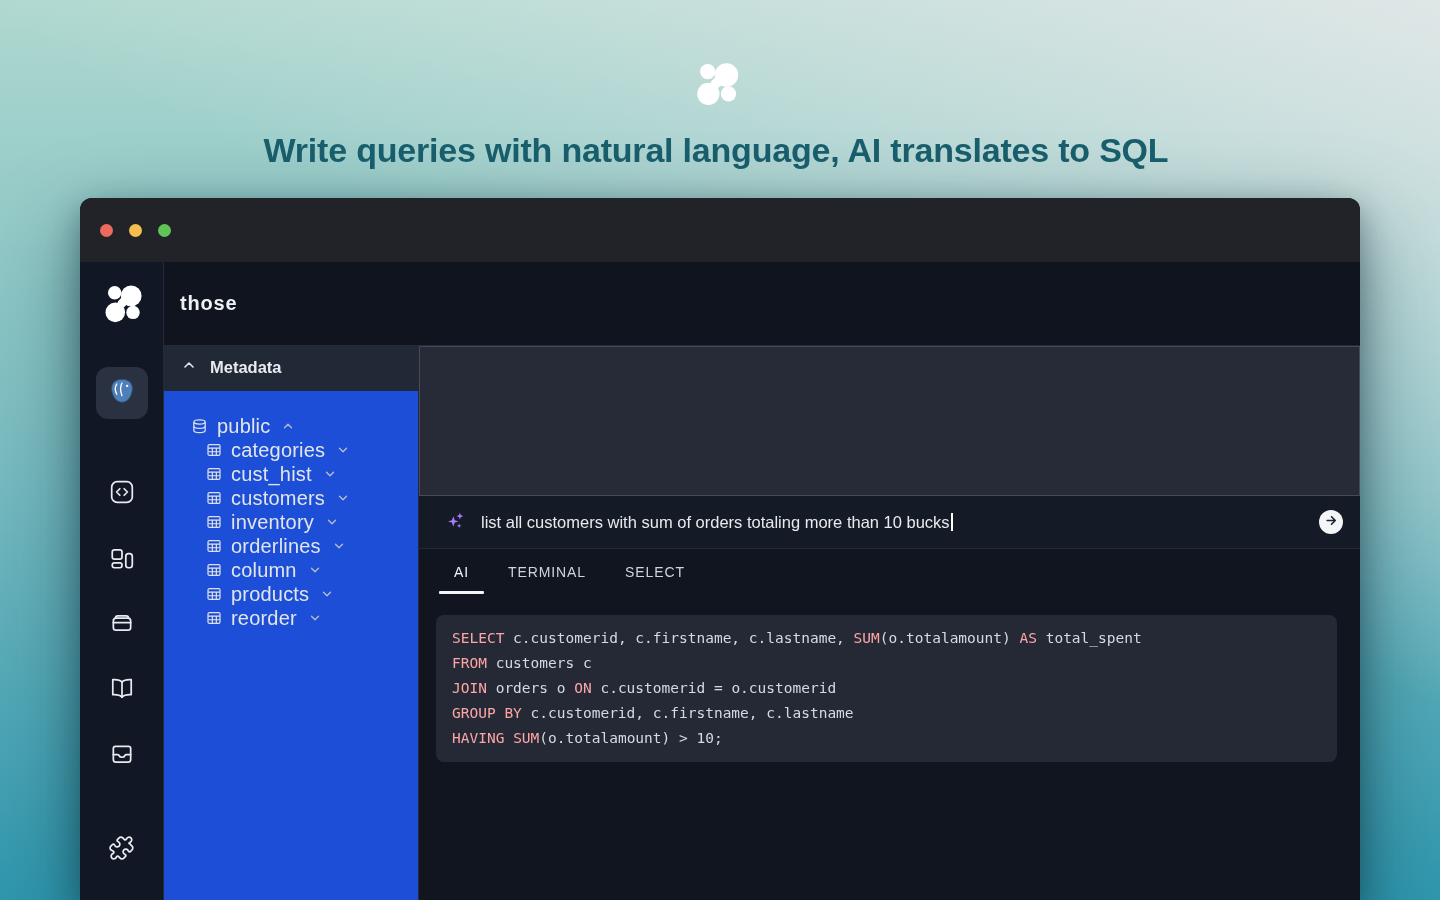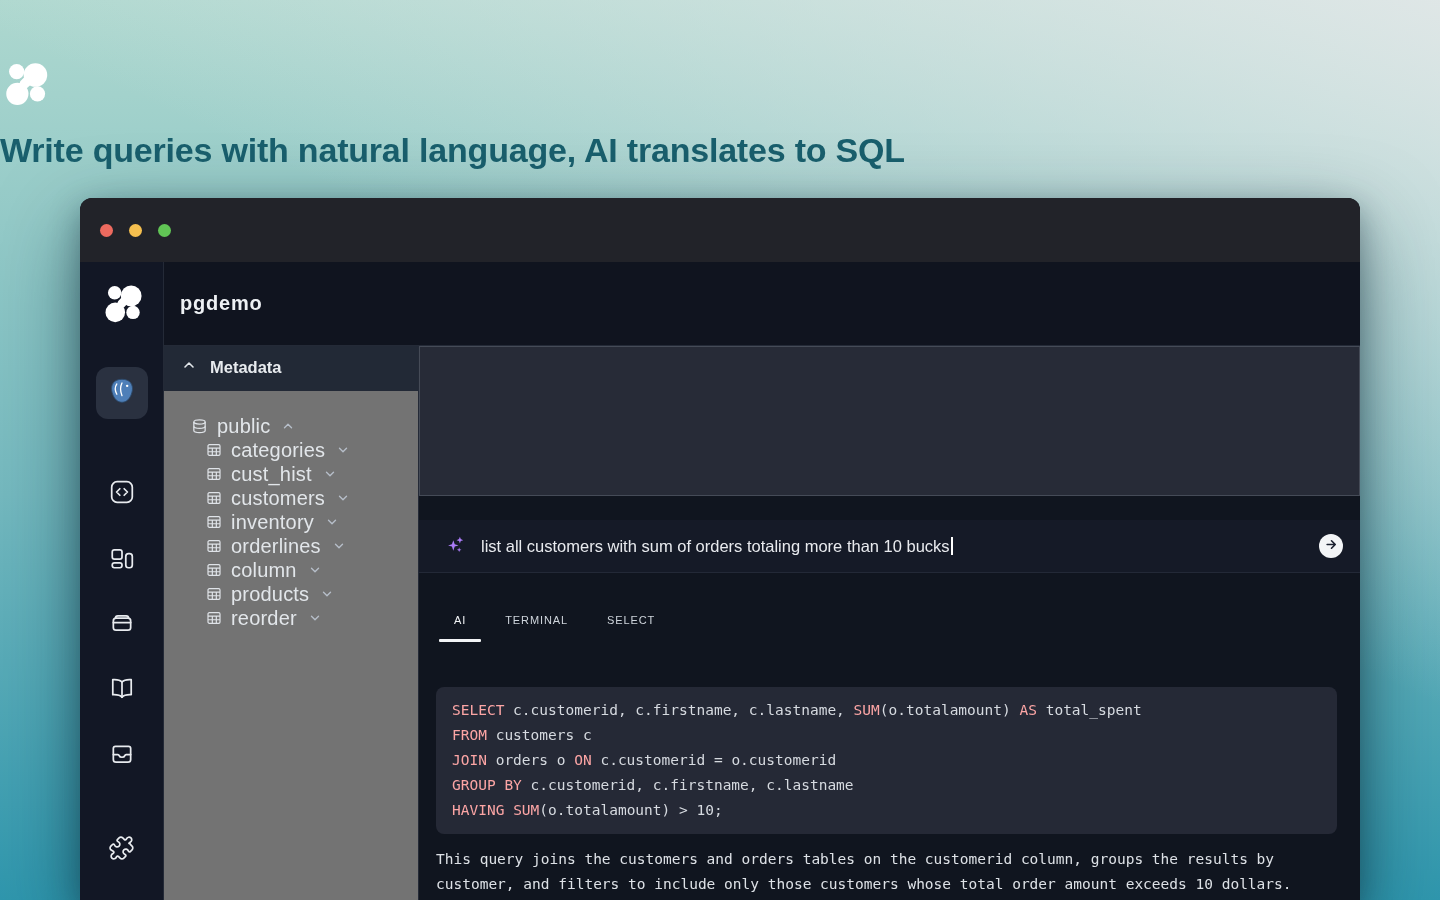--- a/index.html
+++ b/index.html
@@ -4,21 +4,21 @@
 <style>
   html,body{margin:0;padding:0;}
   body{
     width:1440px;height:900px;overflow:hidden;position:relative;
     font-family:"Liberation Sans",sans-serif;
     background:
       linear-gradient(205deg, rgba(228,232,233,0.9) 0%, rgba(228,232,233,0) 45%),
       linear-gradient(180deg, #aed8cf 0%, #74b9bf 55%, #2f97ae 100%);
   }
   
-  .hero{position:absolute;top:0;left:0;right:8px;text-align:left;}
+  .hero{position:absolute;top:0;left:0;right:8px;text-align:center;}
   .hero-logo{margin-top:57px;display:inline-block;}
   .hero h1{margin:20px 0 0 0;font-size:34px;font-weight:700;color:#195f6d;letter-spacing:-0.2px;}
   
   .window{position:absolute;left:80px;top:198px;width:1280px;height:702px;
     border-radius:12px 12px 0 0;overflow:hidden;
     box-shadow:0 30px 80px rgba(8,35,48,.5),0 10px 30px rgba(8,35,48,.35);
     background:#10151f;}
   .titlebar{height:64px;background:#222329;display:flex;align-items:center;padding-left:20px;gap:16px;}
   .tl-dot{width:13px;height:13px;border-radius:50%;border:none;padding:0;cursor:pointer;}
   .tl-red{background:#ed6a5f;} .tl-yellow{background:#f5bf4f;} .tl-green{background:#61c555;}
@@ -33,41 +33,41 @@
   .ric svg{width:26px;height:26px;}
   .ric-code{top:217px;} .ric-dash{top:283px;} .ric-arch{top:347px;}
   .ric-book{top:413px;} .ric-inbox{top:479px;} .ric-puzzle{top:573px;}
   
   .right{flex:1;display:flex;flex-direction:column;min-width:0;}
   .app-header{height:83px;flex:none;border-bottom:1px solid #242a37;display:flex;align-items:center;
     padding-left:16px;background:#10141f;}
   .app-title{font-size:20px;font-weight:700;color:#eef1f4;letter-spacing:0.8px;}
   .body-row{flex:1;display:flex;min-height:0;}
   
-  .sidebar{width:254px;flex:none;border-right:1px solid #242a37;display:flex;flex-direction:column;background:#737373;}
+  .sidebar{width:254px;flex:none;border-right:1px solid #242a37;display:flex;flex-direction:column;background:#1d4ed8;}
   .meta-panel{background:#222936;padding:5px 0 8px 0;}
   .meta-row{height:32px;display:flex;align-items:center;padding-left:17px;gap:13px;
     color:#e8ebef;font-size:16.5px;font-weight:700;cursor:pointer;}
   .meta-row svg{color:#e2e6ea;flex:none;}
   .tree{flex:1;padding:23px 0 0 27px;font-size:20px;color:#e2e6ea;letter-spacing:0.2px;}
   .tree-row{height:24px;display:flex;align-items:center;gap:9px;cursor:pointer;white-space:nowrap;}
   .tree-row.table{margin-left:15px;}
   .tree-row .t-icon{display:flex;color:#dfe3e8;flex:none;}
   .tree-row .chev{display:flex;color:#b6bec9;margin-left:2px;flex:none;}
   
-  .main{flex:1;display:flex;flex-direction:column;background:#10151f;min-width:0;gap:24px;}
+  .main{flex:1;display:flex;flex-direction:column;background:#10151f;min-width:0;}
   .editor{height:150px;flex:none;background:#272b37;border:1px solid #454b57;box-sizing:border-box;cursor:text;}
   .prompt-row{height:52px;flex:none;background:#151a27;display:flex;align-items:center;
     padding:0 17px 0 26px;gap:15px;border-bottom:1px solid #232937;}
   .prompt-text{font-size:16.5px;color:#e8eaee;flex:1;white-space:nowrap;overflow:hidden;cursor:text;}
   .caret{display:inline-block;width:2px;height:18px;background:#ffffff;vertical-align:-3px;margin-left:1px;}
   .send-btn{width:24px;height:24px;border-radius:50%;background:#f3f5f7;border:none;cursor:pointer;
     display:flex;align-items:center;justify-content:center;flex:none;padding:0;}
   .tabs{height:45px;flex:none;display:flex;align-items:stretch;padding-left:20px;gap:9px;background:#10151f;}
-  .tab{position:relative;background:none;border:none;color:#cfd5dc;font-size:11px;letter-spacing:0.9px;
+  .tab{position:relative;background:none;border:none;color:#cfd5dc;font-size:14px;letter-spacing:0.9px;
     padding:0 15px;font-family:inherit;cursor:pointer;display:flex;align-items:center;}
   .tab.active{color:#f2f4f6;}
   .tab.active::after{content:"";position:absolute;left:0;right:0;bottom:0;height:3px;background:#f2f4f6;border-radius:1px;}
   .results{flex:1;padding:21px 23px 0 17px;overflow:hidden;}
   .code-block{background:#252936;border-radius:8px;padding:11px 16px;
     font-family:"DejaVu Sans Mono",monospace;font-size:14.5px;line-height:25px;color:#d6dae0;white-space:pre;}
   .kw{color:#fca5a5;}
   .explain{margin-top:13px;font-family:"DejaVu Sans Mono",monospace;font-size:14.5px;line-height:25px;
     color:#dde1e6;max-width:905px;}
 </style>
@@ -153,21 +153,21 @@
       </span>
       <span class="abs ric ric-puzzle">
         <svg viewBox="0 0 24 24" fill="none" stroke="currentColor" stroke-width="1.6" stroke-linecap="round" stroke-linejoin="round">
           <path d="M19.4 7.85c-.05.32.06.65.29.88l1.57 1.57c.47.47.7 1.09.7 1.7s-.23 1.23-.7 1.7l-1.61 1.61a.98.98 0 0 1-.84.28c-.47-.07-.8-.48-.97-.93a2.5 2.5 0 1 0-3.21 3.21c.45.17.85.5.93.97a.98.98 0 0 1-.28.84l-1.61 1.61c-.47.47-1.09.7-1.7.7s-1.23-.23-1.7-.7l-1.57-1.57a1.03 1.03 0 0 0-.88-.29c-.49.07-.84.5-1.02.97a2.5 2.5 0 1 1-3.24-3.24c.46-.18.89-.53.97-1.02a1.03 1.03 0 0 0-.29-.88L1.7 13.7A2.4 2.4 0 0 1 1 12c0-.62.24-1.23.7-1.7l1.53-1.53c.24-.24.58-.35.92-.3.52.08.88.53 1.07 1.01a2.5 2.5 0 1 0 3.26-3.26c-.48-.2-.93-.56-1.01-1.07-.05-.34.06-.68.3-.92l1.53-1.53c.47-.46 1.08-.7 1.7-.7s1.23.24 1.7.7l1.57 1.57c.23.23.56.34.88.29.49-.07.84-.5 1.02-.97a2.5 2.5 0 1 1 3.24 3.24c-.46.18-.89.53-.97 1.02Z"></path>
           </svg>
       </span>
     </div>
 
     <div class="right">
       <div class="app-header">
-        <span class="app-title">pgdemo</span>
+        <span class="app-title">those</span>
       </div>
 
       <div class="body-row">
 
         <div class="sidebar">
           <div class="meta-panel">
             <div class="meta-row">
               <span>
                 <svg viewBox="0 0 24 24" width="16" height="16" fill="none" stroke="currentColor" stroke-width="2.4" stroke-linecap="round" stroke-linejoin="round">
                     <polyline points="6 15 12 9 18 15"></polyline>
@@ -331,20 +331,19 @@
           </div>
 
           <div class="tabs" id="result-tabs">
               <button class="tab active">AI</button>
               <button class="tab">TERMINAL</button>
               <button class="tab">SELECT</button>
             </div>
 
           <div class="results">
             <div class="code-block" id="sql-block"><div class="code-line"><span class="kw">SELECT</span><span> c.customerid, c.firstname, c.lastname, </span><span class="kw">SUM</span><span>(o.totalamount) </span><span class="kw">AS</span><span> total_spent</span></div><div class="code-line"><span class="kw">FROM</span><span> customers c</span></div><div class="code-line"><span class="kw">JOIN</span><span> orders o </span><span class="kw">ON</span><span> c.customerid = o.customerid</span></div><div class="code-line"><span class="kw">GROUP BY</span><span> c.customerid, c.firstname, c.lastname</span></div><div class="code-line"><span class="kw">HAVING</span><span> </span><span class="kw">SUM</span><span>(o.totalamount) &gt; 10;</span></div></div>
-            <div class="explain">This query joins the customers and orders tables on the customerid column, groups the results by customer, and filters to include only those customers whose total order amount exceeds 10 dollars.</div>
           </div>
         </div>
       </div>
     </div>
 
   </div>
 </div>
 
 </body></html>

